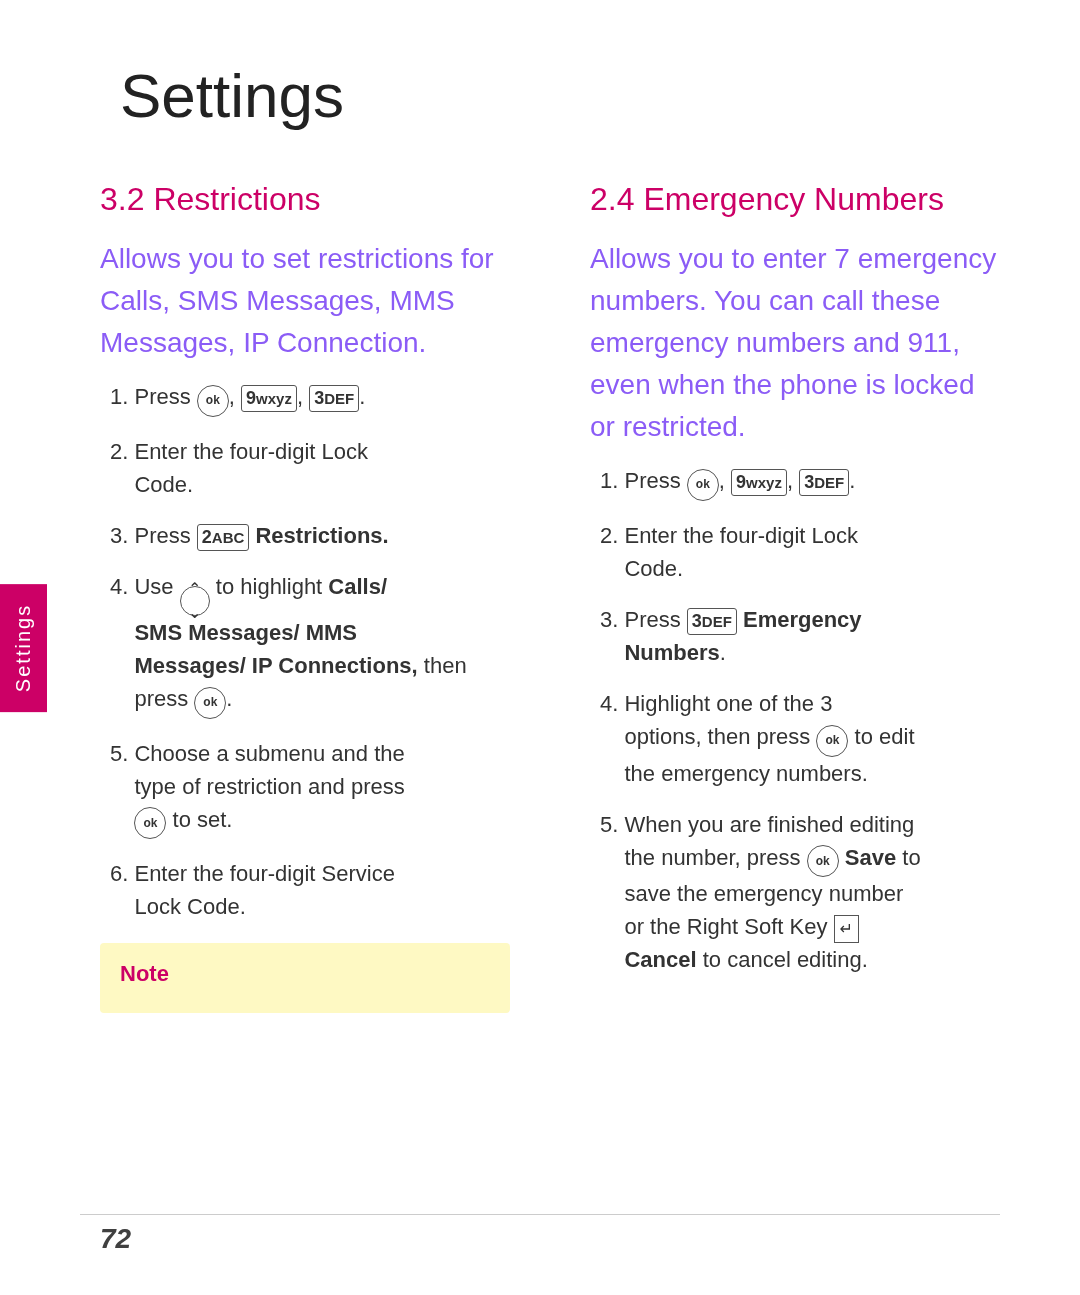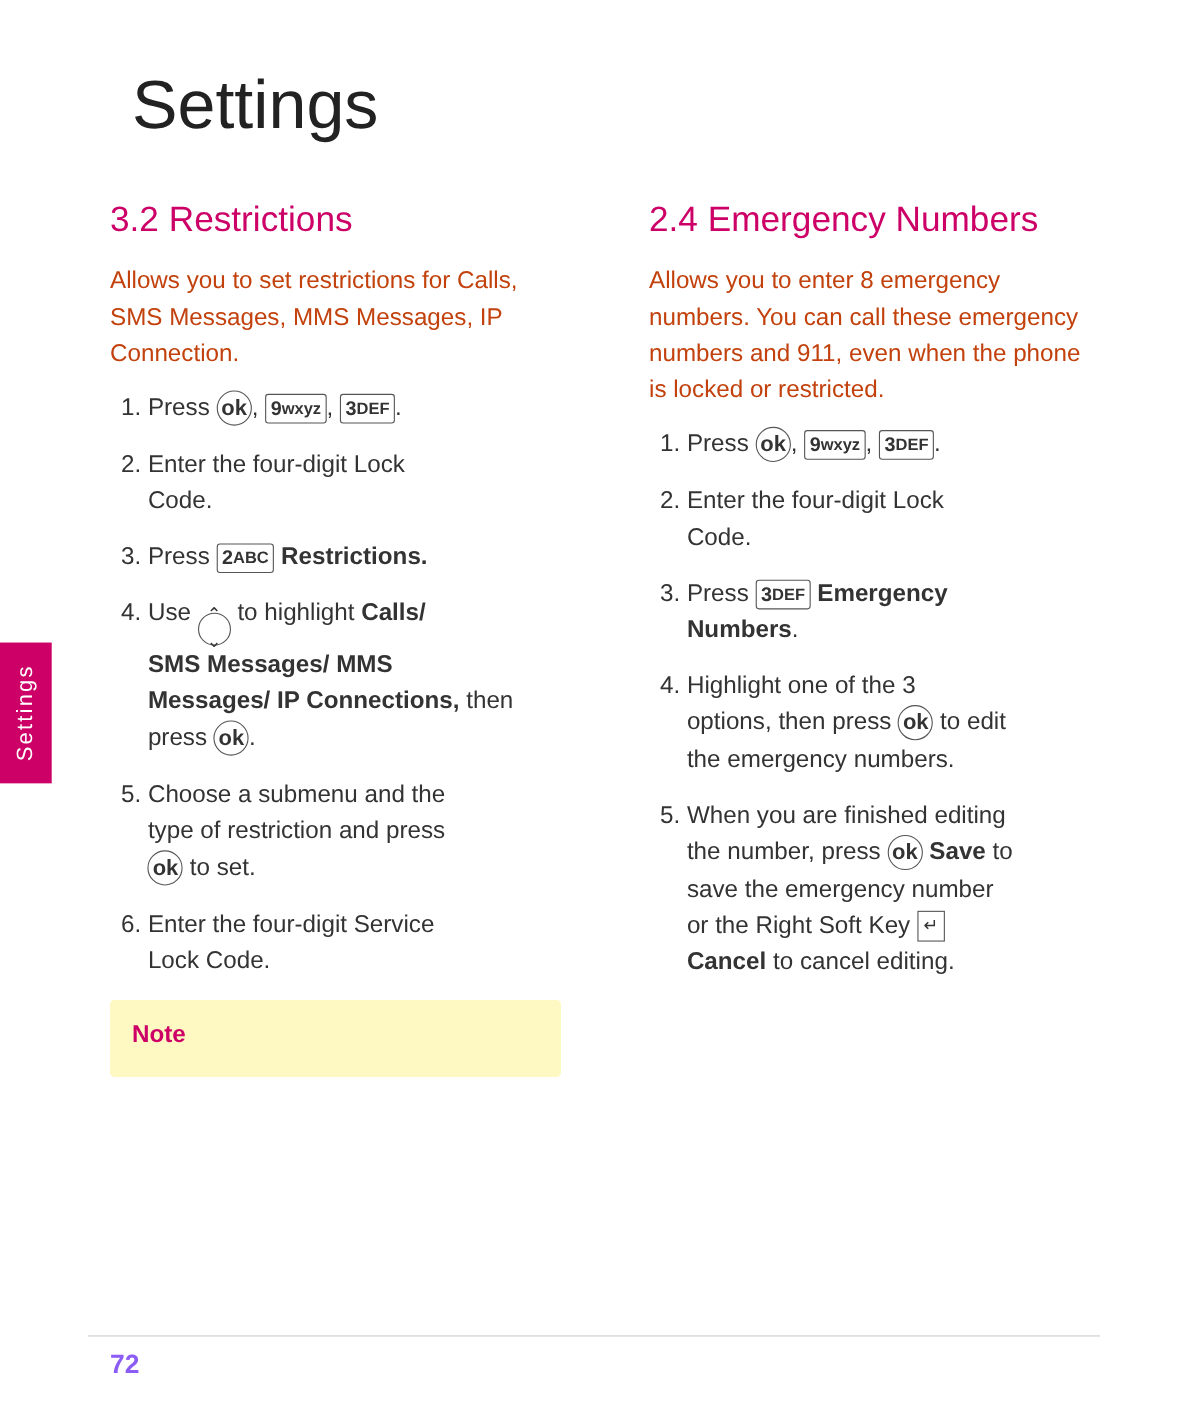--- a/index.html
+++ b/index.html
@@ -46,22 +46,22 @@
     }
 
     .section-title {
       color: #cc0066;
       font-size: 32px;
       font-weight: 500;
       margin-bottom: 20px;
     }
 
     .section-body {
-      font-size: 22px;
-      color: #c2410c;
+      font-size: 28px;
+      color: #8b5cf6;
       line-height: 1.5;
     }
 
     .section-body p {
       margin-bottom: 16px;
     }
 
     .step {
       margin-bottom: 18px;
       font-size: 22px;
@@ -82,21 +82,21 @@
       color: #333;
       font-weight: 600;
       min-width: 28px;
       line-height: 1.3;
     }
 
     .kbd-ok {
       border-radius: 50%;
       width: 32px;
       height: 32px;
-      font-size: 20px;
+      font-size: 12px;
       display: inline-flex;
       align-items: center;
       justify-content: center;
     }
 
     .nav-icon {
       display: inline-flex;
       align-items: center;
       justify-content: center;
       border: 1.5px solid #555;
@@ -142,23 +142,24 @@
       writing-mode: vertical-rl;
       padding: 20px 12px;
       letter-spacing: 2px;
     }
 
     
     .page-number {
       position: absolute;
       bottom: 40px;
       left: 100px;
-      font-size: 24px;
-      color: #8b5cf6;
+      font-size: 28px;
+      color: #404040;
       font-weight: bold;
+      font-style: italic;
     }
 
     
     .bottom-line {
       position: absolute;
       bottom: 80px;
       left: 80px;
       right: 80px;
       height: 1px;
       background: #ccc;
@@ -213,21 +214,21 @@
 
       <div class="note-box">
         <div class="note-title">Note</div>
       </div>
     </div>
 
     <div class="right-column">
       <h2 class="section-title">2.4 Emergency Numbers</h2>
 
       <div class="section-body">
-        <p>Allows you to enter 8 emergency numbers. You can call these emergency numbers and 911, even when the phone is locked or restricted.</p>
+        <p>Allows you to enter 7 emergency numbers. You can call these emergency numbers and 911, even when the phone is locked or restricted.</p>
       </div>
 
       <div class="step">
         1. Press
         <span class="kbd kbd-ok">ok</span>,
         <span class="kbd">9<sub>wxyz</sub></span>,
         <span class="kbd">3<sub>DEF</sub></span>.
       </div>
 
       <div class="step">

